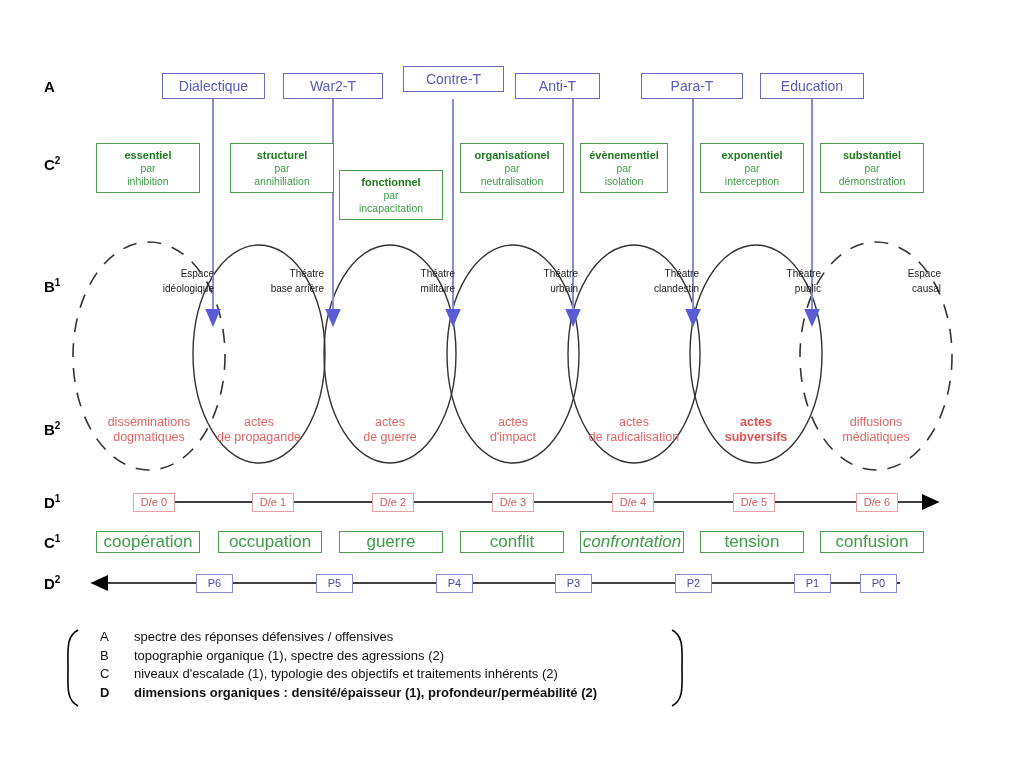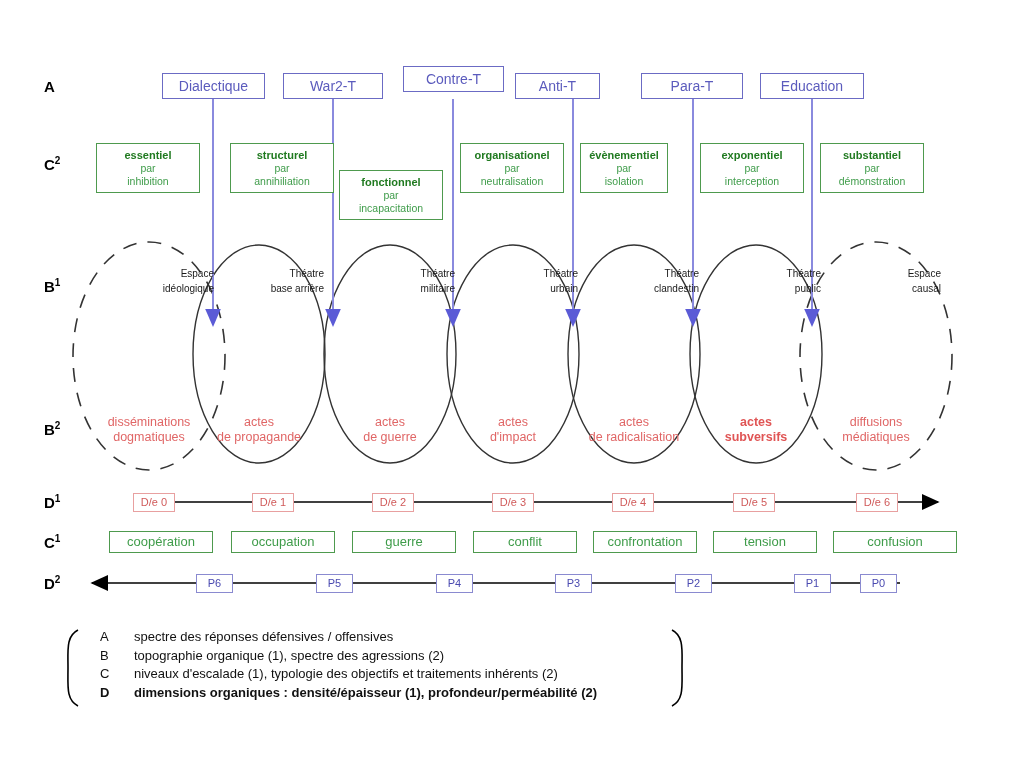--- a/index.html
+++ b/index.html
@@ -31,22 +31,22 @@
   .b1-text{position:absolute;text-align:right;font-size:10px;color:#1a1a1a;
            line-height:15px;width:130px;}
   .b2-text{position:absolute;text-align:center;font-size:12.5px;color:#e06666;
            line-height:15px;width:140px;}
   .b2-text.bold{font-weight:bold;color:#e05555;}
 
   
   .d1-box{border:1px solid #e8a0a0;color:#d05a5a;font-size:11px;height:19px;
           line-height:17px;}
   
-  .c1-box{border:1px solid #4e9a4e;color:#3f9c4a;font-size:13px;height:22px;
-          line-height:20px;margin-left:13px;}
+  .c1-box{border:1px solid #4e9a4e;color:#3f9c4a;font-size:17px;height:22px;
+          line-height:20px;}
   
   .d2-box{border:1px solid #8a8ad0;color:#4a4ab0;font-size:11px;height:19px;
           line-height:17px;}
 
   
   #legend{position:absolute;left:100px;top:628px;width:580px;font-size:13px;
           color:#111;line-height:18.5px;}
   .leg-row{display:flex;}
   .leg-key{width:34px;flex:0 0 34px;}
   .leg-row.bold .leg-key,.leg-row.bold .leg-txt{font-weight:bold;}
@@ -259,27 +259,27 @@
     </div>
   <div class="box c1-box" style="left:218px;top:531px;width:104px;">
     <span>occupation</span>
     </div>
   <div class="box c1-box" style="left:339px;top:531px;width:104px;">
     <span>guerre</span>
     </div>
   <div class="box c1-box" style="left:460px;top:531px;width:104px;">
     <span>conflit</span>
     </div>
-  <div class="box c1-box" style="left:580px;top:531px;width:104px;">
+  <div class="box c1-box" style="left:580px;top:531px;width:104px;font-style:italic;">
     <span>confrontation</span>
     </div>
   <div class="box c1-box" style="left:700px;top:531px;width:104px;">
     <span>tension</span>
     </div>
-  <div class="box c1-box" style="left:820px;top:531px;width:124px;">
+  <div class="box c1-box" style="left:820px;top:531px;width:104px;">
     <span>confusion</span>
     </div>
 
   <div class="box d2-box" style="left:196px;top:574px;width:37px;">
     <span>P6</span>
     </div>
   <div class="box d2-box" style="left:316px;top:574px;width:37px;">
     <span>P5</span>
     </div>
   <div class="box d2-box" style="left:436px;top:574px;width:37px;">

